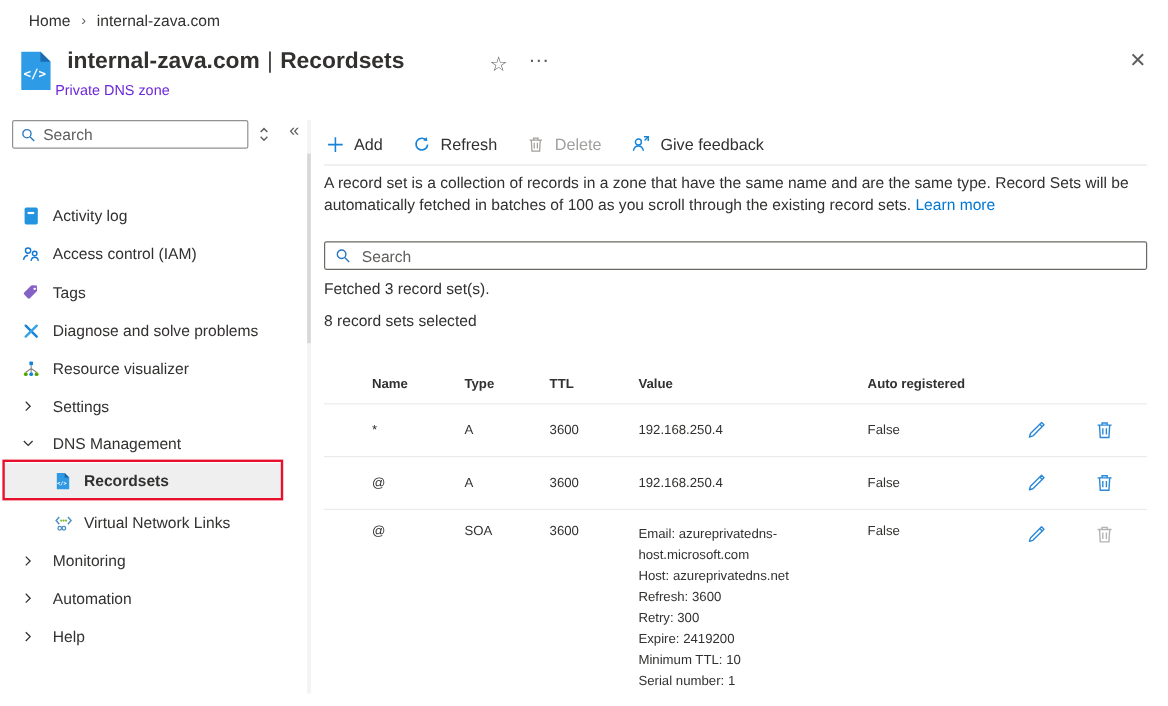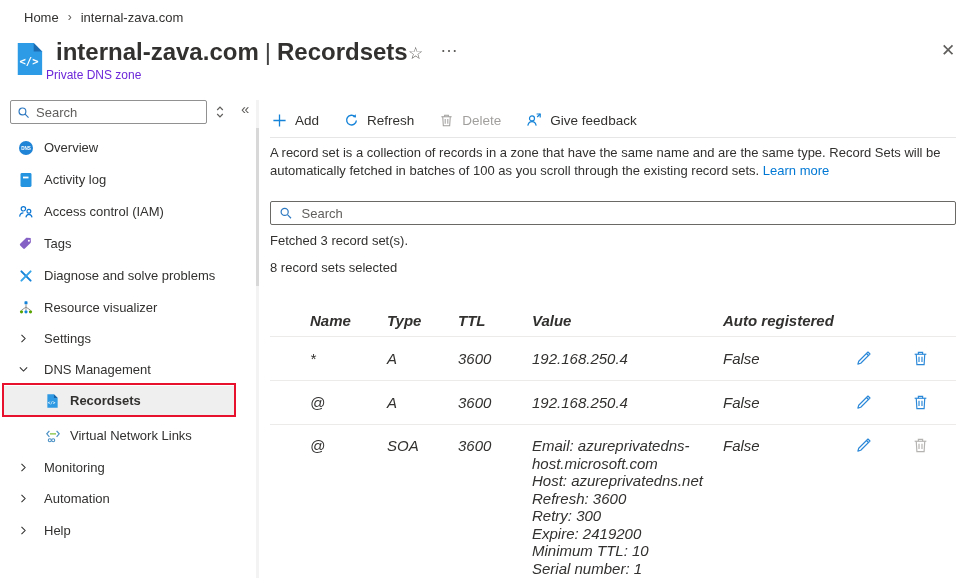--- a/index.html
+++ b/index.html
@@ -7,21 +7,21 @@
   body { font-family: "Liberation Sans", sans-serif; color:#323130; }
   .app { position:relative; width:973px; height:588px; background:#fff; overflow:hidden; }
 
   
   .breadcrumb { position:absolute; left:24px; top:10px; font-size:13px; display:flex; gap:9px; }
   .crumb { color:#323130; cursor:pointer; text-decoration:none; }
   .crumb-sep { color:#605e5c; font-size:12px; }
 
   
   .title-icon { position:absolute; left:14px; top:41px; width:30px; height:36px; }
-  .page-title { position:absolute; left:56px; top:37px; font-size:24px; line-height:30px; white-space:nowrap; }
+  .page-title { position:absolute; left:56px; top:37px; font-size:19px; line-height:30px; white-space:nowrap; }
   .title-zone { font-weight:bold; }
   .title-sep { font-weight:300; color:#444; padding:0 6px; }
   .subtitle { position:absolute; left:46px; top:68px; font-size:12px; color:#6d28d9; }
   .hdr-glyph { position:absolute; color:#605e5c; cursor:pointer; background:none; border:none; font-family:inherit; }
   .star { left:408px; top:43px; font-size:17px; }
   .more { left:440px; top:36px; font-size:18px; letter-spacing:1px; }
   .close { left:941px; top:40px; font-size:17px; }
 
   
   .side-search { position:absolute; left:10px; top:100px; width:197px; height:24px; border:1px solid #919191; border-radius:2px; display:flex; align-items:center; padding:0 6px; gap:6px; background:#fff; }
@@ -56,21 +56,21 @@
   .desc { position:absolute; left:270px; top:144px; width:690px; font-size:13px; line-height:17.5px; }
   .link { color:#0078d4; text-decoration:none; cursor:pointer; }
 
   .main-search { position:absolute; left:270px; top:201px; width:686px; height:24px; border:1px solid #6b6966; border-radius:2px; display:flex; align-items:center; padding:0 8px; gap:9px; background:#fff; }
   .main-search input { border:none; outline:none; width:100%; font:13px "Liberation Sans", sans-serif; color:#323130; }
   .main-search input::placeholder { color:#605e5c; }
 
   .fetched { position:absolute; left:270px; top:233px; font-size:13px; }
   .selcount { position:absolute; left:270px; top:260px; font-size:13px; }
 
-  .table { position:absolute; left:270px; top:304px; width:686px; font-size:15px;font-style:italic; }
+  .table { position:absolute; left:270px; top:304px; width:686px; font-size:11px; }
   .trow { display:grid; grid-template-columns:40px 77px 71px 74px 191px 132px 1fr; align-items:center; min-height:44px; border-bottom:1px solid #edebe9; }
   .trow.thead { min-height:33px; font-weight:bold; }
   .trow.tall { align-items:start; padding:12px 0 0; border-bottom:none; min-height:0; }
   .c { padding-right:8px; }
   .soa-value { white-space:pre-line; line-height:17.5px; }
   .actions { display:flex; gap:40px; align-items:center; }
   .iconbtn { background:none; border:none; padding:0; cursor:pointer; color:#2b88d8; display:flex; }
   .iconbtn.disabled { color:#b5b3b1; }
 </style>
 </head>
@@ -105,27 +105,20 @@
     <input type="text" placeholder="Search" style="">
   </div>
   <button class="side-sort">
     <svg viewBox="0 0 14 16" width="14" height="16" fill="none" stroke="currentColor" stroke-width="1.2">
         <path d="M4.2 6L7 3.2 9.8 6"></path>
         <path d="M4.2 10L7 12.8 9.8 10"></path>
       </svg>
   </button>
   <button class="side-collapse">«</button>
 
-  <div class="nav-item" style="top:133px">
-    <span class="ic"><svg viewBox="0 0 16 16" width="16" height="16">
-          <circle cx="8" cy="8" r="7" fill="#1f83d6"></circle>
-          <text x="8" y="10" font-size="4.6" fill="#fff" text-anchor="middle" font-weight="bold">DNS</text>
-        </svg></span>
-    <span class="lbl">Overview</span>
-  </div>
   <div class="nav-item" style="top:165px">
     <span class="ic"><svg viewBox="0 0 16 16" width="16" height="16">
           <rect x="2.5" y="1" width="11" height="14" rx="1.4" fill="#2493e0"></rect>
           <rect x="5" y="4.6" width="5.5" height="1.8" fill="#fff"></rect>
         </svg></span>
     <span class="lbl">Activity log</span>
   </div>
   <div class="nav-item" style="top:197px">
     <span class="ic"><svg viewBox="0 0 16 16" width="16" height="16" fill="none" stroke="#0f78d4" stroke-width="1.2">
           <circle cx="5.4" cy="4.8" r="2.2"></circle>

